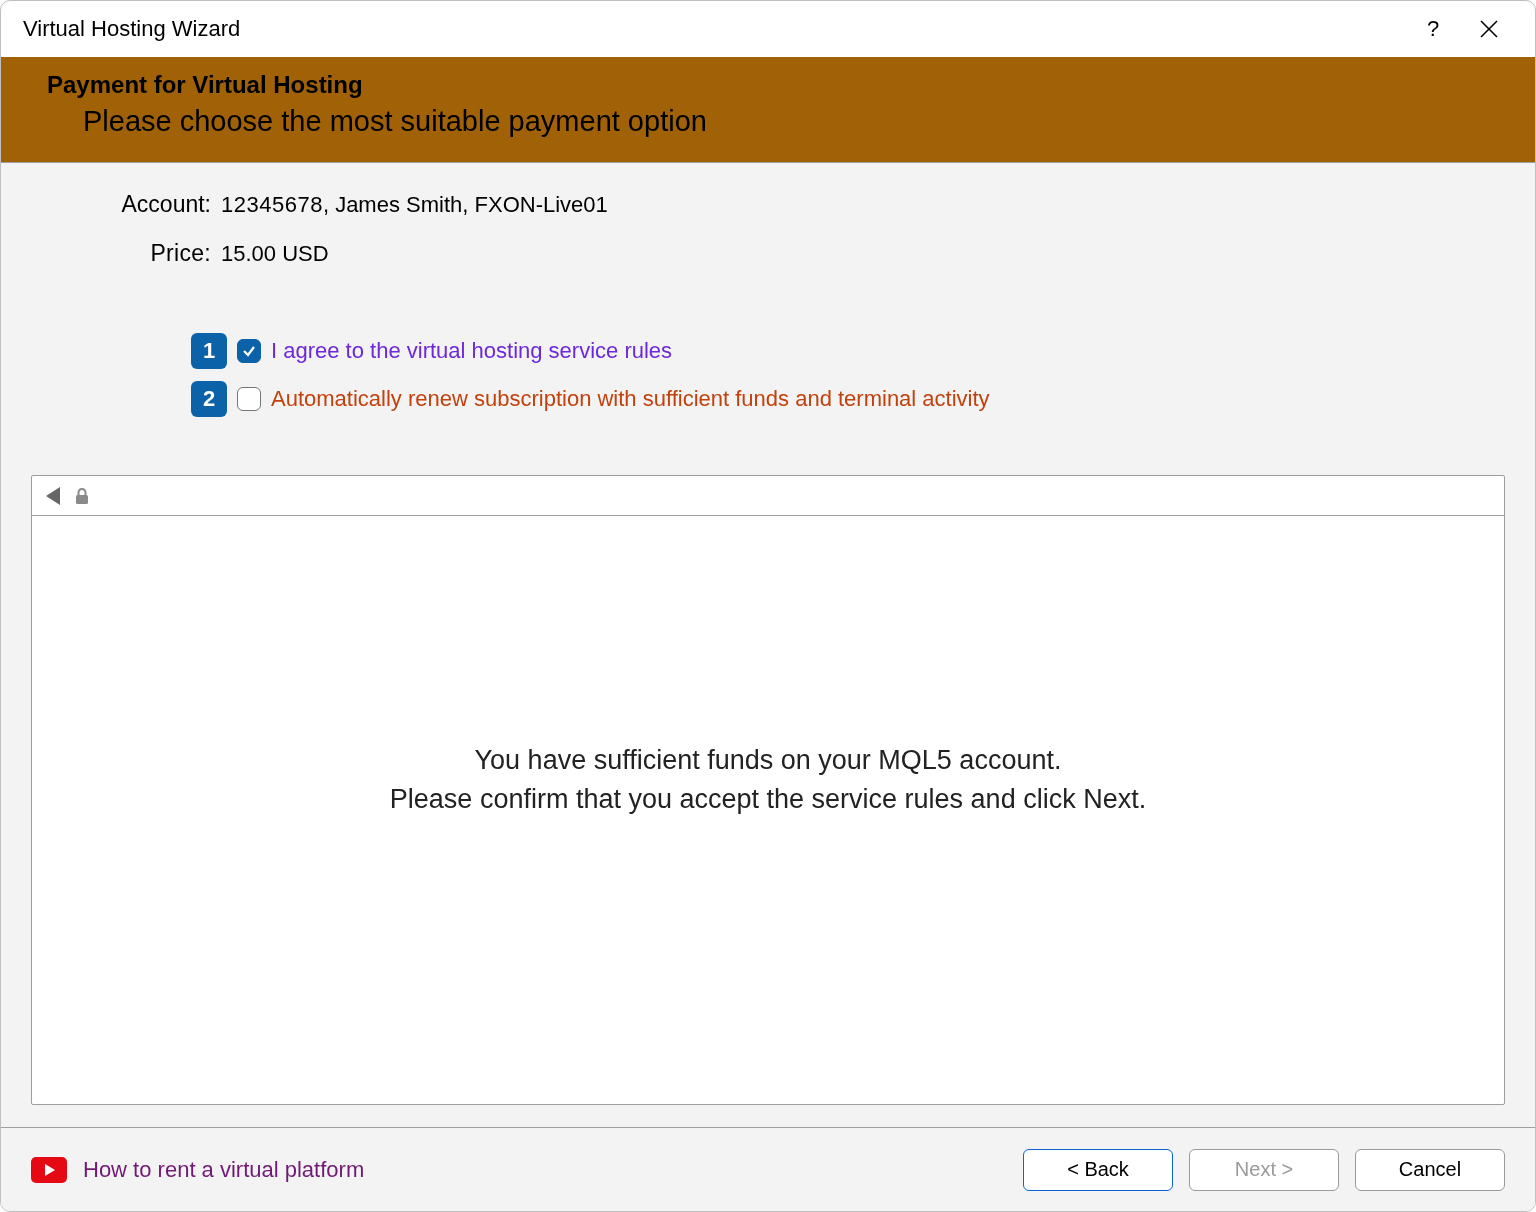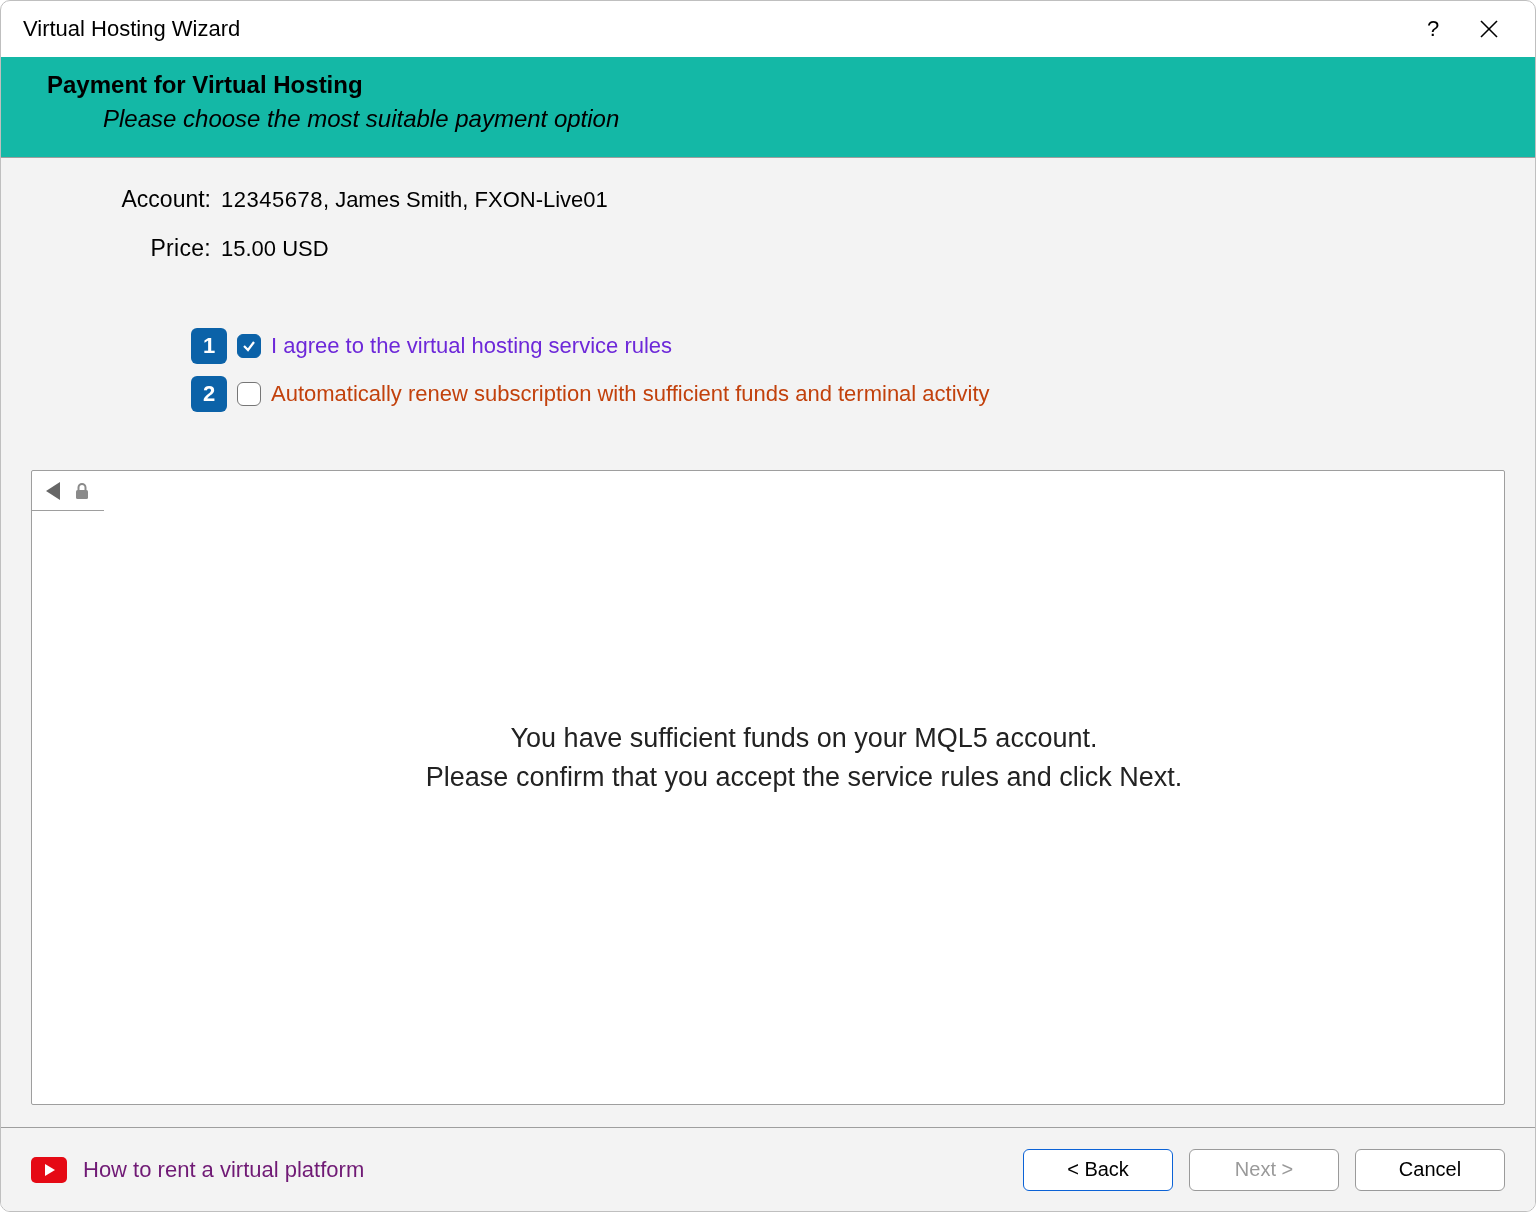--- a/index.html
+++ b/index.html
@@ -35,31 +35,30 @@
     display: flex; align-items: center; justify-content: center;
     font-size: 22px;
   }
   .titlebar .ctrl.help { font-family: Arial, sans-serif; }
   .titlebar .ctrl.close svg { width: 18px; height: 18px; }
   
   .header {
     border-top: 0;
     border-bottom: 1px solid #9e9e9e;
     padding: 14px 0 24px 46px;
-    background: #14b8a6;
+    background: #a16207;
   }
   .header .htitle {
     font-size: 24px;
     font-weight: 700;
   }
   .header .hsub {
-    font-size: 24px;
+    font-size: 29px;
     margin-top: 6px;
-    margin-left: 56px;
-    font-style: italic;
+    margin-left: 36px;
   }
   
   .content {
     flex: 1;
     background: #f3f3f3;
     padding: 28px 30px 22px 30px;
     display: flex;
     flex-direction: column;
     gap: 36px;
   }
@@ -119,21 +118,21 @@
   .link-text { color: #6d28d9; }
   .plain-text { color: #c2410c; }
   
   .browser-frame {
     margin-top: 10px;
     flex: 1;
     border: 1px solid #9e9e9e;
     border-radius: 2px;
     background: #ffffff;
     display: flex;
-    flex-direction: row;
+    flex-direction: column;
   }
   .browser-toolbar {
     height: 40px;
     border-bottom: 1px solid #9e9e9e;
     display: flex;
     align-items: center;
     padding: 0 14px;
     gap: 14px;
   }
   .browser-toolbar .tri {

